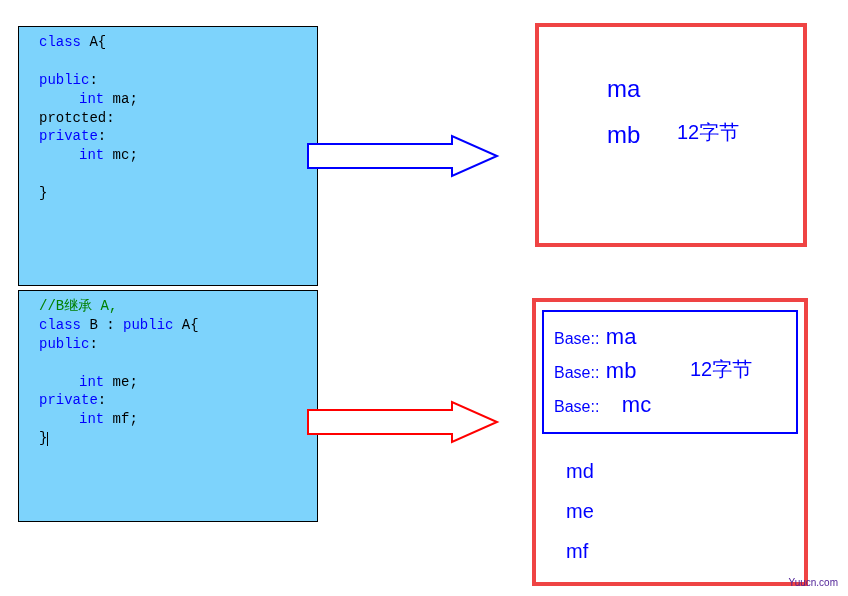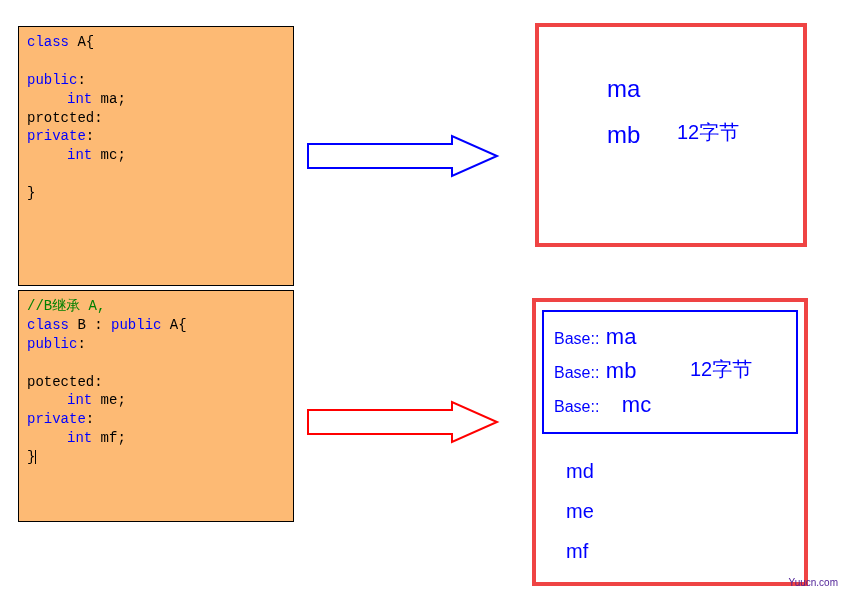--- a/index.html
+++ b/index.html
@@ -1,16 +1,16 @@
 <!DOCTYPE html>
 <html><head>
 <meta charset="utf-8">
 <style>
 html,body{margin:0;padding:0;width:848px;height:596px;background:#fff;font-family:Consolas,"Courier New",monospace;position:relative}
-.codebox{position:absolute;border:1px solid #000;background:#fdba74;padding:6px 8px;font-size:14px;line-height:1.35}
+.codebox{position:absolute;border:1px solid #000;background:#7dd3fc;padding:6px 20px;font-size:14px;line-height:1.35}
 .kw{color:#0000ff}
 .cmt{color:#008000}
 .memorybox{position:absolute;border:4px solid #ef4444;font-family:Liberation Sans, sans-serif}
 .memtext{color:#0000ff}
 .innerbox{position:absolute;border:2px solid #0000ff}
 .badge{color:#0000ff;font-size:20px}
 .footer{position:absolute;right:10px;bottom:8px;color:#4c1d95;font-family:Liberation Sans, sans-serif;font-size:10px}
 .arrow{position:absolute}
 </style>
 </head>
@@ -26,21 +26,20 @@
   <div style="padding-left:40px"><span class="kw">int</span><span> mc;</span></div>
   <div>&nbsp;</div>
   <div>}</div>
 </div>
 
 <div class="codebox" style="left:18px;top:290px;width:258px;height:218px">
   <div class="cmt">//B继承 A,</div>
   <div><span class="kw">class</span><span> B : </span><span class="kw">public</span><span> A{</span></div>
   <div><span class="kw">public</span>:</div>
   <div>&nbsp;</div>
-  <div>potected:</div>
   <div style="padding-left:40px"><span class="kw">int</span><span> me;</span></div>
   <div><span class="kw">private</span>:</div>
   <div style="padding-left:40px"><span class="kw">int</span><span> mf;</span></div>
   <div><span>}</span><span style="border-left:1px solid #000;height:14px;display:inline-block;vertical-align:middle"></span></div>
 </div>
 
 <svg class="arrow" style="left:302px;top:132px" width="200" height="48">
   <polygon points="6,12 150,12 150,4 195,24 150,44 150,36 6,36" fill="#ffffff" stroke="#0000ff" stroke-width="2"></polygon>
 </svg>
 

